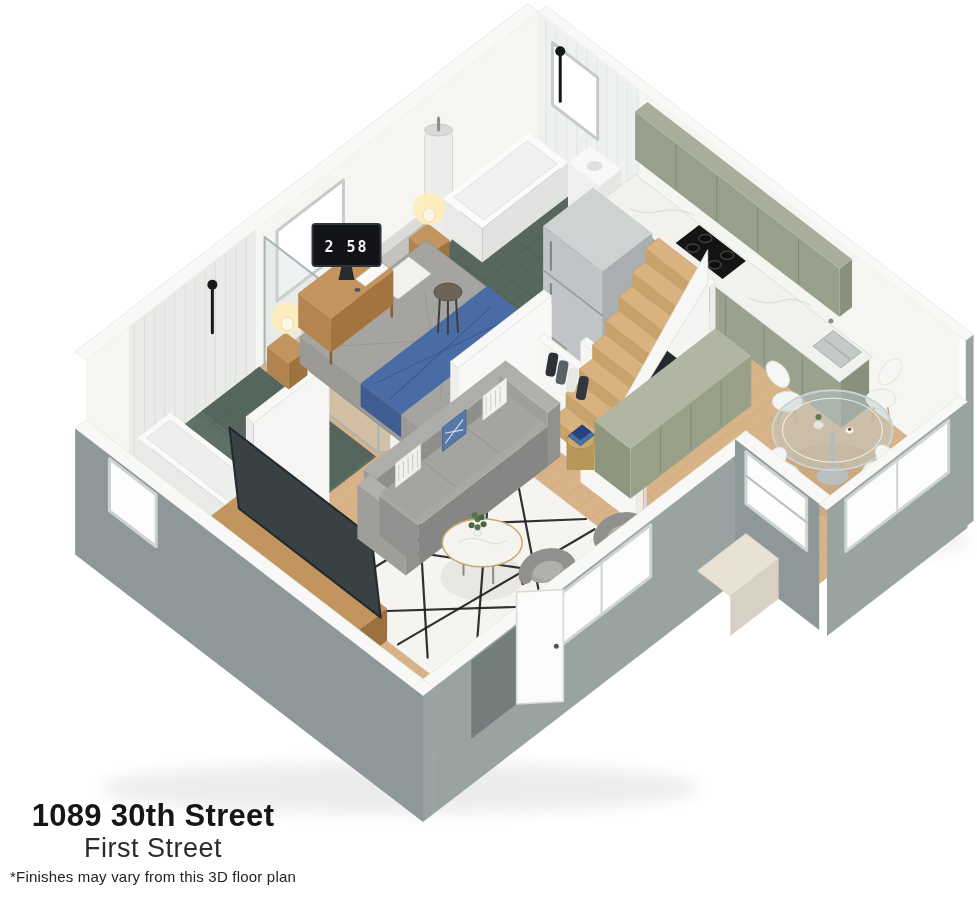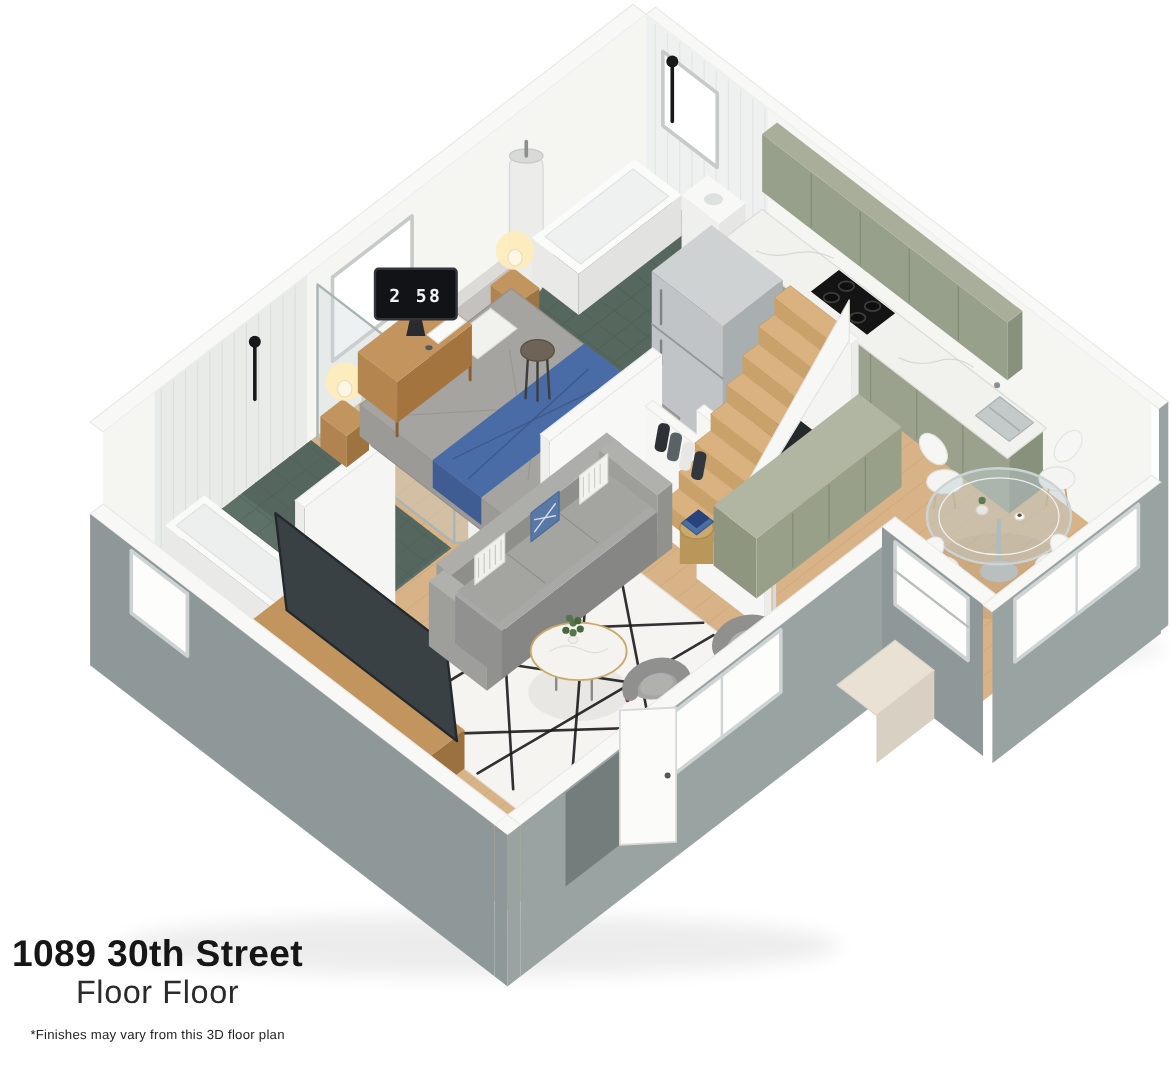--- a/index.html
+++ b/index.html
@@ -1,23 +1,23 @@
 <!DOCTYPE html>
 <html><head>
 <meta charset="utf-8">
 <style>
   html,body{margin:0;padding:0;background:#fff;}
   body{width:977px;height:900px;position:relative;overflow:hidden;
        font-family:"Liberation Sans",sans-serif;}
   .stage{position:absolute;inset:0;text-align:center;}
   svg{display:block;}
-  .caption{position:absolute;left:10px;top:779px;color:#161616;}
+  .caption{position:absolute;left:10px;top:800px;color:#161616;}
   .caption h1{margin:0;font-size:31px;line-height:1.02;font-weight:700;letter-spacing:.3px;}
   .caption .floor{font-size:27px;font-weight:400;color:#2b2b2b;margin-top:1px;letter-spacing:.5px;}
-  .caption .disc{margin:14px 0 0 0;font-size:11px;color:#222;letter-spacing:.2px;}
+  .caption .disc{margin:4px 0 0 0;font-size:15px;color:#222;letter-spacing:.2px;}
 </style>
 </head>
 <body>
 
 <div class="stage">
   <svg id="scene" width="977" height="900" viewBox="0 0 977 900">
     <defs>
       <filter id="soft" x="-40%" y="-40%" width="180%" height="180%">
         <feGaussianBlur stdDeviation="8"></feGaussianBlur>
       </filter>
@@ -431,16 +431,16 @@
         <polygon points="697.5,570.8 745.9,533.6 778.6,558.8 730.3,596.0" fill="#e9e2d4" stroke="#ddd6c8" stroke-width="1" stroke-linejoin="round"></polygon>
         <polygon points="730.3,596.0 778.6,558.8 778.6,598.8 730.3,636.0" fill="#d8d1c3"></polygon>
       </g>
       <g>
         <polygon points="516.6,592.0 563.4,589.6 563.4,701.6 516.6,704.0" fill="#fbfbf9" stroke="#d8d8d6" stroke-width="1.5" stroke-linejoin="round"></polygon>
         <ellipse cx="556.34" cy="646.2" rx="2.5" ry="2.5" fill="#555"></ellipse>
       </g>
     </svg>
   <div class="caption">
     <h1>1089 30th Street</h1>
-    <div class="floor">Floor Floor</div>
+    <div class="floor">First Street</div>
     <p class="disc">*Finishes may vary from this 3D floor plan</p>
   </div>
 </div>
 
 </body></html>

